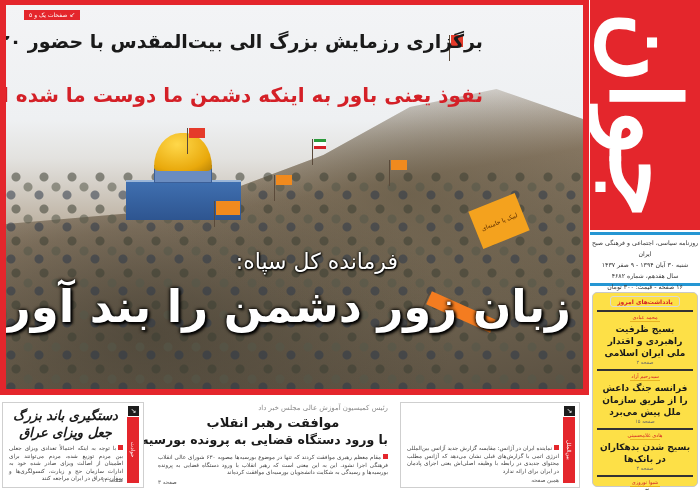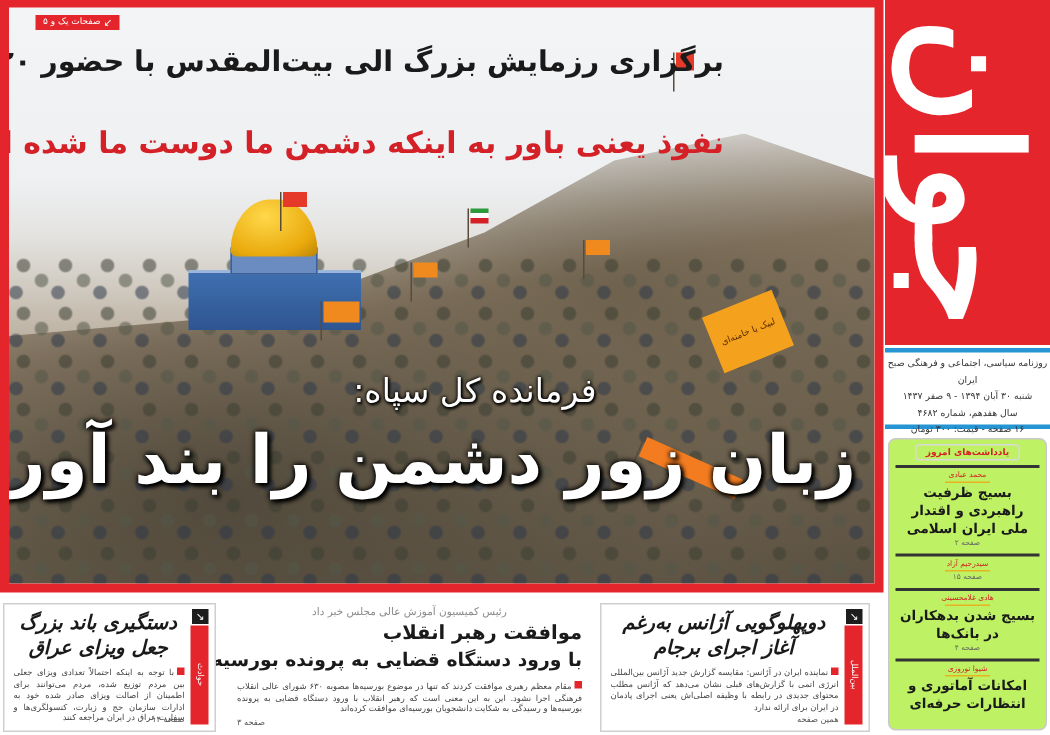--- a/index.html
+++ b/index.html
@@ -101,21 +101,21 @@
 
   .masthead-info {
     position: absolute; right: 0; top: 232px; width: 110px; height: 54px;
     border-top: 3px solid #2596d3; border-bottom: 3px solid #2596d3;
     font-size: 6.2px; line-height: 11px; color: #333; text-align: center; padding-top: 2px;
     direction: rtl;
   }
 
   .notes-box {
     position: absolute; right: 2px; top: 292px; width: 106px; height: 195px;
-    border: 1px solid #c9c9c9; border-radius: 5px; background: #bef264; direction: rtl;
+    border: 1px solid #c9c9c9; border-radius: 5px; background: #fde047; direction: rtl;
   }
   .notes-title {
     margin: 3px auto 0; width: 70px; height: 11px; border: 1px solid #d9d9d9; border-radius: 3px;
     font-size: 6px; line-height: 10px; color: #d42027; text-align: center; font-weight: bold;
   }
   .note { border-top: 2px solid #333; margin: 3px 4px 0; text-align: center; padding-top: 1px; }
   .note:first-of-type { border-top: none; }
   .note-author { font-size: 5px; color: #d42027; line-height: 8px; }
   .note-divider { width: 30px; height: 1px; background: #e7b321; margin: 0 auto 1px; }
   .note-title { font-size: 9px; font-weight: bold; color: #1a1a1a; line-height: 12px; }
@@ -140,22 +140,22 @@
   .card-body {
     position: absolute; right: 20px; left: 6px; top: 42px;
     font-size: 5.6px; line-height: 7.6px; color: #444; text-align: justify;
   }
   .card-body .sq { display: inline-block; width: 5px; height: 5px; background: #e4262c; margin-left: 2px; }
   .card-page { position: absolute; right: 20px; bottom: 4px; font-size: 5.5px; color: #555; }
 
   .mid-card {
     position: absolute; left: 150px; top: 402px; width: 246px; height: 86px; background: #fff; direction: rtl;
   }
-  .mid-kicker { position: absolute; right: 8px; left: 8px; top: 2px; text-align: center; font-size: 7px; color: #8a8a8a; }
-  .mid-head1 { position: absolute; right: 8px; left: 8px; top: 13px; font-weight: bold; font-size: 13px; color: #1a1a1a; white-space: nowrap; }
+  .mid-kicker { position: absolute; right: 8px; left: 8px; top: 2px; font-size: 7px; color: #8a8a8a; }
+  .mid-head1 { position: absolute; right: 8px; left: 8px; top: 13px; text-align: center; font-weight: bold; font-size: 13px; color: #1a1a1a; white-space: nowrap; }
   .mid-head2 { position: absolute; right: 8px; left: 8px; top: 30px; text-align: center; font-weight: bold; font-size: 12.5px; color: #1a1a1a; white-space: nowrap; }
   .mid-body { position: absolute; right: 8px; left: 8px; top: 52px; font-size: 5.6px; line-height: 7.6px; color: #444; text-align: justify; }
   .mid-body .sq { display: inline-block; width: 5px; height: 5px; background: #e4262c; margin-left: 2px; }
   .mid-page { position: absolute; left: 8px; bottom: 3px; font-size: 5.5px; color: #555; }
 </style>
 </head>
 <body>
 
 <div class="lead">
   <div class="hill"></div>
@@ -203,40 +203,40 @@
 
   <div class="note">
     <div class="note-author">محمد عبادی</div>
     <div class="note-divider"></div>
     <div class="note-title">بسیج ظرفیت راهبردی و اقتدار ملی ایران اسلامی</div>
     <div class="note-page">صفحه ۲</div>
   </div>
   <div class="note">
     <div class="note-author">سیدرحیم آزاد</div>
     <div class="note-divider"></div>
+    <div class="note-title">فرانسه جنگ داعش را از طریق سازمان ملل پیش می‌برد</div>
     <div class="note-page">صفحه ۱۵</div>
   </div>
   <div class="note">
     <div class="note-author">هادی غلامحسینی</div>
     <div class="note-divider"></div>
     <div class="note-title">بسیج شدن بدهکاران در بانک‌ها</div>
     <div class="note-page">صفحه ۴</div>
   </div>
   <div class="note">
     <div class="note-author">شیوا نوروزی</div>
     <div class="note-divider"></div>
     <div class="note-title">امکانات آماتوری و انتظارات حرفه‌ای</div>
 
   </div>
 </div>
 
 <div class="bottom-card" style="left:400px; width:180px;">
   <div class="card-corner">↘</div>
   <div class="card-strip">بین‌الملل</div>
-  <div class="card-head">دوپهلوگویی آژانس به‌رغم آغاز اجرای برجام</div>
   <div class="card-body">
     <span class="sq"></span><span>نماینده ایران در آژانس: مقایسه گزارش جدید آژانس بین‌المللی انرژی اتمی با گزارش‌های قبلی نشان می‌دهد که آژانس مطلب محتوای جدیدی در رابطه با وظیفه اصلی‌اش یعنی اجرای پادمان در ایران برای ارائه ندارد</span>
   </div>
   <div class="card-page">همین صفحه</div>
 </div>
 
 <div class="mid-card">
   <div class="mid-kicker">رئیس کمیسیون آموزش عالی مجلس خبر داد</div>
   <div class="mid-head1">موافقت رهبر انقلاب</div>
   <div class="mid-head2">با ورود دستگاه قضایی به پرونده بورسیه‌ها</div>

